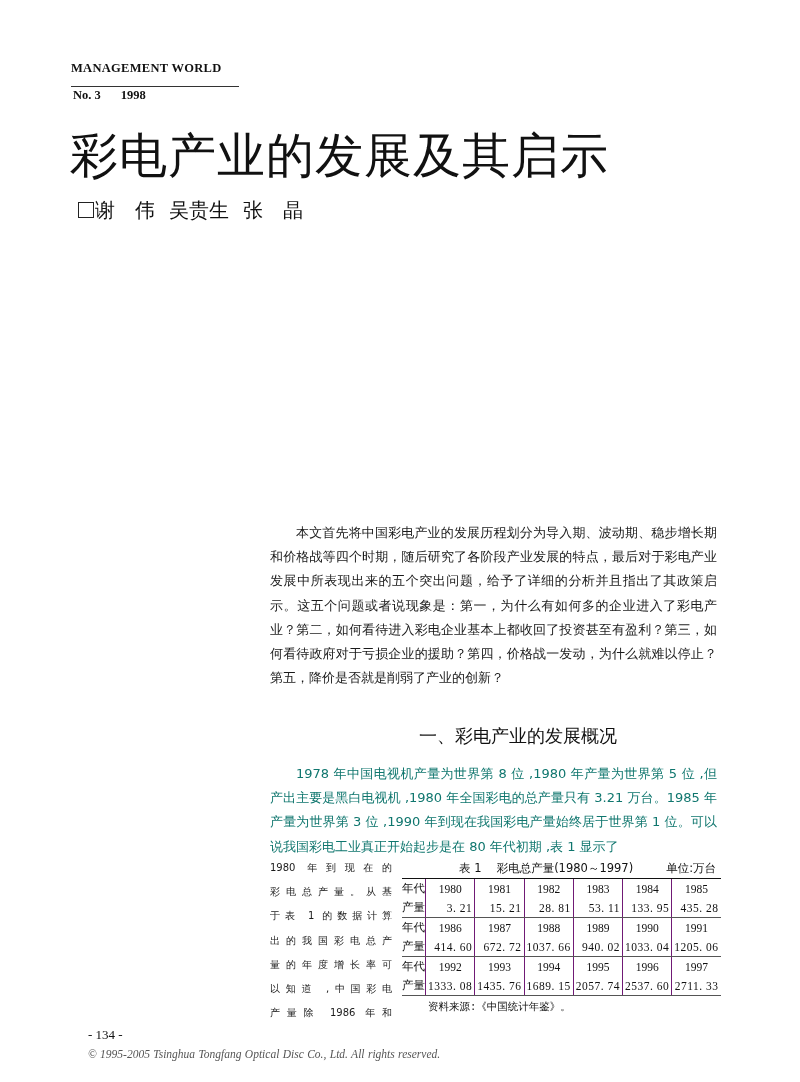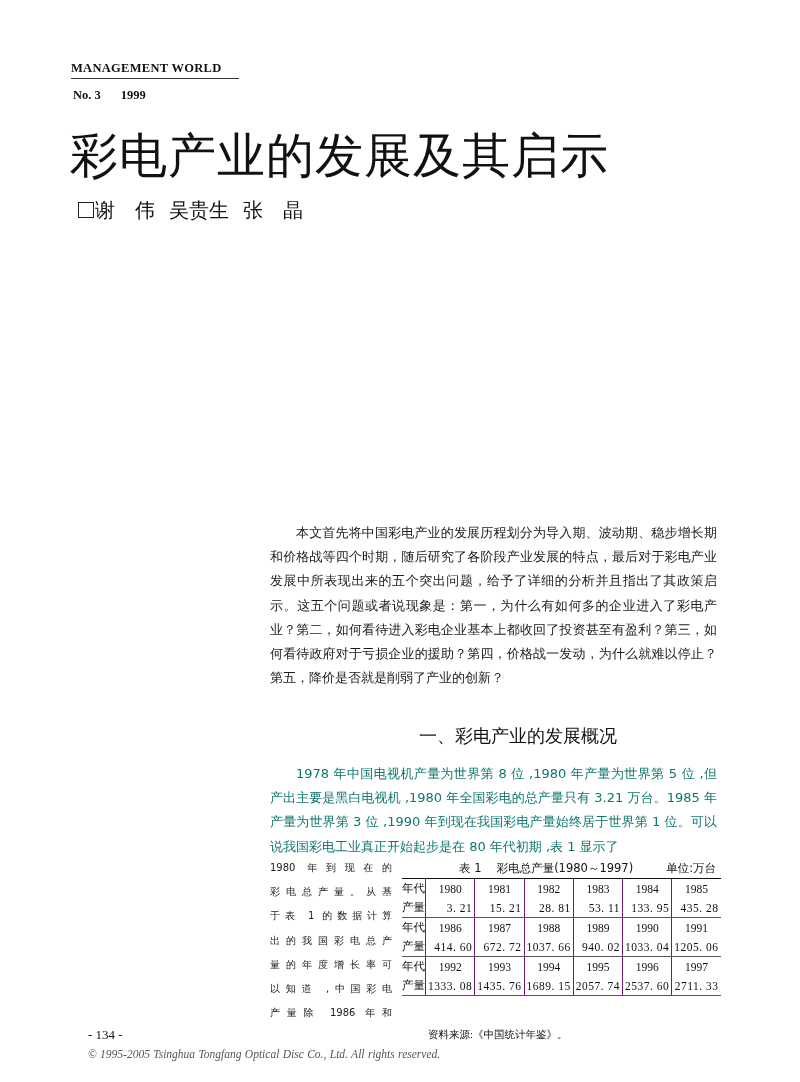--- a/index.html
+++ b/index.html
@@ -2,21 +2,21 @@
 <html><head>
 <meta charset="utf-8">
 <style>
   html, body { margin: 0; padding: 0; background: #ffffff; }
   body {
     width: 800px; height: 1082px; position: relative; overflow: hidden;
     font-family: "DejaVu Serif", "Liberation Serif", serif; color: #111;
   }
   .journal { position: absolute; left: 71px; top: 61px; width: 168px;
     font-family: "Liberation Serif", serif; font-weight: bold; font-size: 12.5px;
-    letter-spacing: 0.3px; padding-bottom: 2px; border-bottom: 1.5px solid #333; }
+    letter-spacing: 0.3px; padding-bottom: 10px; border-bottom: 1.5px solid #333; }
   .issue { position: absolute; left: 73px; top: 88px; font-family: "Liberation Serif", serif;
     font-weight: bold; font-size: 12.5px; }
   .issue span + span { margin-left: 20px; }
   .title { position: absolute; left: 70px; top: 124px; font-size: 48px; font-weight: normal;
     letter-spacing: 1px; font-family: "DejaVu Sans", sans-serif; }
   .authors { position: absolute; left: 78px; top: 197px; font-size: 20px;
     font-family: "DejaVu Sans", sans-serif; }
   .authors .box { display: inline-block; width: 14px; height: 14px; border: 1px solid #222;
     vertical-align: -1px; margin-right: 1px; }
   .authors .a { margin-right: 14px; }
@@ -37,31 +37,31 @@
   .table-caption .cap { position: absolute; left: 55px; }
   .table-caption .unit { position: absolute; right: 2px; }
   table.data { position: absolute; left: 402px; top: 878px; width: 314px; border-collapse: collapse;
     font-family: "Liberation Serif", serif; font-size: 11.5px; }
   table.data td { height: 19px; padding: 0 2px; border-left: 1px solid #701a75; text-align: center; white-space: nowrap; }
   table.data td.rh { border-left: none; font-family: "DejaVu Sans", sans-serif; font-size: 11.5px; width: 24px; padding: 0; text-align: left; }
   table.data tr.top-rule td { border-top: 1.5px solid #111; }
   table.data tr.val td { border-bottom: 1.5px solid #555; letter-spacing: 0.5px; text-align: right; }
   table.data tr.val td.rh { text-align: left; letter-spacing: 0; }
   table.data tr.yr td { text-align: center; }
-  .source { position: absolute; left: 428px; top: 1000px; font-size: 10.5px; font-family: Liberation Serif, serif; margin-top: 28px; }
+  .source { position: absolute; left: 428px; top: 1000px; font-size: 10.5px; font-family: Liberation Mono, monospace; }
   .page-num { position: absolute; left: 88px; top: 1027px; font-family: "Liberation Serif", serif; font-size: 13px; }
   .copyright { position: absolute; left: 88px; top: 1048px; font-family: "Liberation Serif", serif; font-style: italic;
     font-size: 11.5px; color: #555; word-spacing: 0.5px; }
 </style>
 </head>
 <body>
 
 <div class="journal">MANAGEMENT  WORLD</div>
 <div class="issue">
-  <span>No. 3</span><span>1999</span>
+  <span>No. 3</span><span>1998</span>
 </div>
 
 <h1 class="title" style="margin:0;">彩电产业的发展及其启示</h1>
 
 <div class="authors">
   <span class="box"></span><span class="a">谢　伟</span><span class="a">吴贵生</span><span class="a">张　晶</span>
 </div>
 
 <div class="abstract">
   <p>本文首先将中国彩电产业的发展历程划分为导入期、波动期、稳步增长期和价格战等四个时期，随后研究了各阶段产业发展的特点，最后对于彩电产业发展中所表现出来的五个突出问题，给予了详细的分析并且指出了其政策启示。这五个问题或者说现象是：第一，为什么有如何多的企业进入了彩电产业？第二，如何看待进入彩电企业基本上都收回了投资甚至有盈利？第三，如何看待政府对于亏损企业的援助？第四，价格战一发动，为什么就难以停止？第五，降价是否就是削弱了产业的创新？</p>

